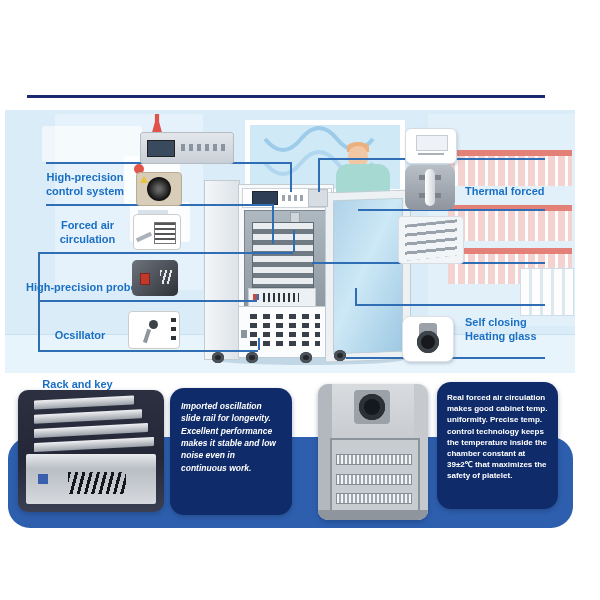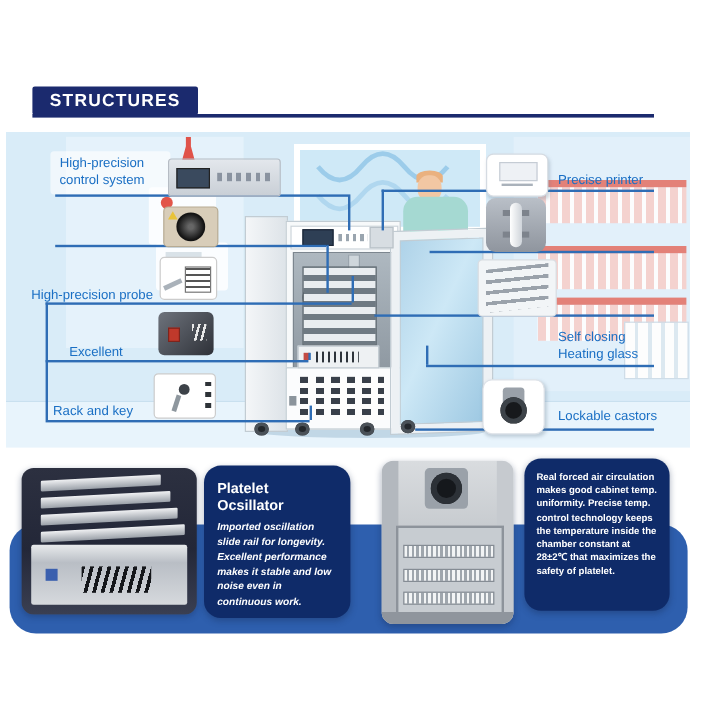--- a/index.html
+++ b/index.html
@@ -61,21 +61,21 @@
   .m-lock{left:241px;top:330px;width:6px;height:8px;background:#8b949c;z-index:6;}
   .caster{width:12px;height:11px;border-radius:50%;background:#23272c;box-shadow:inset 0 0 0 3px #4a5158;z-index:6;}
   .m-door{left:326px;top:192px;width:70px;height:154px;border:7px solid #edf1f4;
           box-shadow:0 0 0 1px #c2ccd3, inset 0 0 0 1px #c2ccd3;
           background:linear-gradient(115deg,#aed2e8,#cde8f6 45%,#9dc8e2);
           transform:skewY(-2deg);z-index:5;}
   
   .hline{height:1.6px;background:#2f6db5;z-index:6;}
   .vline{width:1.6px;background:#2f6db5;z-index:6;}
   
-  .lbl{font-weight:normal;color:#1a6fc4;font-size:11px;line-height:1.3;z-index:7;}
+  .lbl{font-weight:bold;color:#1a6fc4;font-size:11px;line-height:1.3;z-index:7;margin-top:41px;}
   .lblC{text-align:center;}
   
   .icon{z-index:7;}
   .ic-panel{left:140px;top:132px;width:92px;height:30px;background:linear-gradient(#e3e7ec,#c9cfd6);
             border:1px solid #b6bcc4;border-radius:3px;}
   .ic-panel .scr{left:6px;top:7px;width:26px;height:15px;background:#3a4a5e;border:1px solid #222;}
   .ic-panel .bts{left:40px;top:11px;width:44px;height:7px;
             background:repeating-linear-gradient(90deg,#8a93a0 0 4px,transparent 4px 8px);}
   .ic-fan{left:136px;top:172px;width:44px;height:32px;background:#d8cdb9;border:1px solid #b7ab93;border-radius:4px;}
   .ic-fan .blade{left:10px;top:4px;width:24px;height:24px;border-radius:50%;
@@ -141,23 +141,20 @@
   .navy2 .inner{position:absolute;left:10px;top:10px;width:102px;}
   .navy2 p{margin:0;font-size:8px;font-weight:bold;line-height:1.4;}
   
   .dna{position:absolute;left:0;top:0;}
 </style>
 </head>
 <body>
 
 <div id="stage">
 
-  <div class="abs hdr-box">
-    <span>STRUCTURES</span>
-  </div>
   <div class="abs hdr-line"></div>
 
   <div class="abs scene"></div>
   <div class="abs wallL"></div>
   <div class="abs wallR"></div>
   <div class="abs floor"></div>
 
   <div class="abs window">
     <svg class="dna" width="150" height="64" viewBox="0 0 150 64">
       <path d="M15 14 q18 22 36 0 q18 -22 36 0 q18 22 36 0" stroke="#8fc4e6" stroke-width="4" fill="none" opacity="0.8"></path>
@@ -225,25 +222,26 @@
 
   <div class="abs hline" style="left:318px;top:158px;width:227px;"></div>
   <div class="abs vline" style="left:318px;top:158px;height:34px;"></div>
   <div class="abs hline" style="left:358px;top:209px;width:187px;"></div>
   <div class="abs hline" style="left:312px;top:262px;width:233px;"></div>
   <div class="abs hline" style="left:355px;top:304px;width:190px;"></div>
   <div class="abs vline" style="left:355px;top:288px;height:16px;"></div>
   <div class="abs hline" style="left:346px;top:357px;width:199px;"></div>
 
   <div class="abs lbl lblC" style="left:35px;top:129px;width:100px;">High-precision control system</div>
+  <div class="abs lbl lblC" style="left:45px;top:177px;width:85px;">Forced air circulation</div>
   <div class="abs lbl" style="left:26px;top:239px;width:132px;">High-precision probe</div>
-  <div class="abs lbl lblC" style="left:40px;top:287px;width:80px;">Excellent</div>
+  <div class="abs lbl lblC" style="left:40px;top:287px;width:80px;">Ocsillator</div>
   <div class="abs lbl lblC" style="left:35px;top:336px;width:85px;">Rack and key</div>
 
-  <div class="abs lbl" style="left:465px;top:143px;width:110px;">Precise printer</div>
+  <div class="abs lbl" style="left:465px;top:143px;width:110px;">Thermal forced</div>
   <div class="abs lbl" style="left:465px;top:274px;width:88px;">Self closing Heating glass</div>
   <div class="abs lbl" style="left:465px;top:340px;width:115px;">Lockable castors</div>
 
   <div class="abs icon ic-panel">
     <div class="abs scr"></div>
     <div class="abs bts"></div>
   </div>
   <div class="abs icon ic-fan">
     <div class="abs warn"></div>
     <div class="abs blade"></div>
@@ -287,37 +285,36 @@
     <div class="abs p1-tray" style="top:36px;width:114px;height:9px;"></div>
     <div class="abs p1-tray" style="top:50px;width:120px;height:9px;"></div>
     <div class="abs p1-base">
       <div class="abs p1-tag"></div>
       <div class="abs p1-vents"></div>
     </div>
   </div>
 
   <div class="abs navy navy1">
     <div class="inner">
-      <h3>Platelet Ocsillator</h3>
       <p>Imported oscillation slide rail for longevity. Excellent performance makes it stable and low noise even in continuous work.</p>
     </div>
   </div>
 
   <div class="abs photo photo2">
     <div class="abs p2-wallL"></div>
     <div class="abs p2-wallR"></div>
     <div class="abs p2-fanbox"></div>
     <div class="abs p2-fan"></div>
     <div class="abs p2-rack">
       <div class="abs p2-tray" style="top:14px;"></div>
       <div class="abs p2-tray" style="top:34px;"></div>
       <div class="abs p2-tray" style="top:53px;"></div>
     </div>
     <div class="abs p2-sill"></div>
   </div>
 
   <div class="abs navy navy2">
     <div class="inner">
-      <p>Real forced air circulation makes good cabinet temp. uniformity. Precise temp. control technology keeps the temperature inside the chamber constant at 28±2℃ that maximizes the safety of platelet.</p>
+      <p>Real forced air circulation makes good cabinet temp. uniformity. Precise temp. control technology keeps the temperature inside the chamber constant at 39±2℃ that maximizes the safety of platelet.</p>
     </div>
   </div>
 
 </div>
 
 </body></html>

